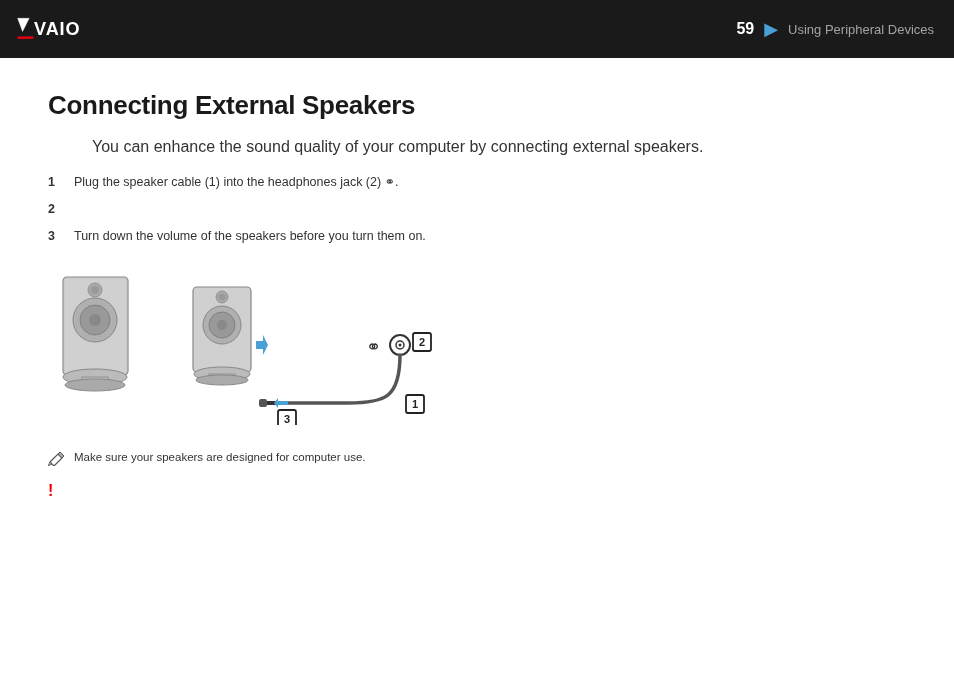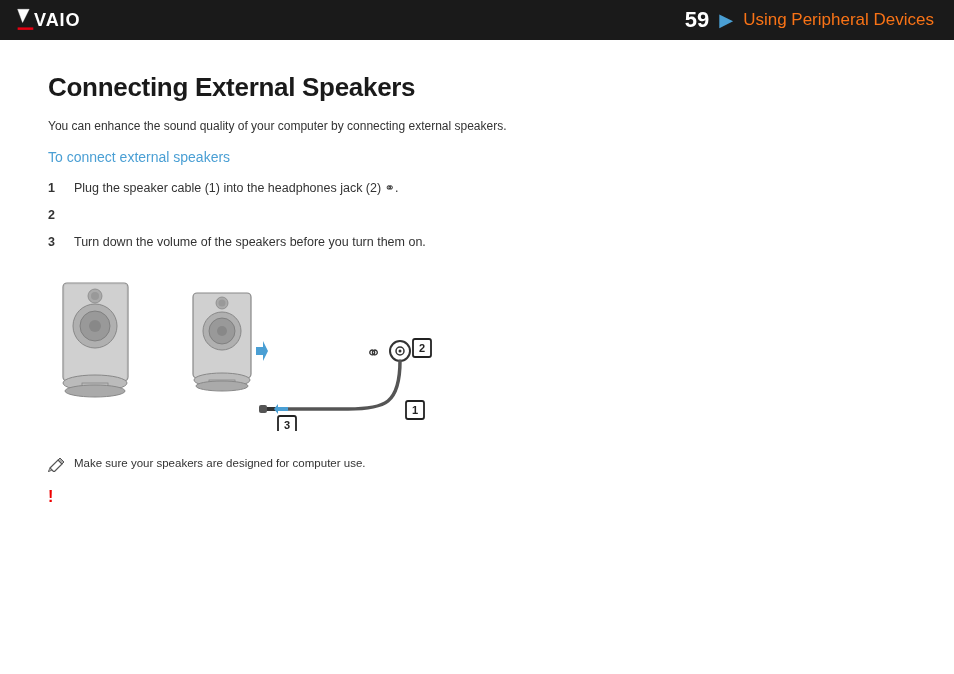--- a/index.html
+++ b/index.html
@@ -7,72 +7,73 @@
       width: 954px;
       height: 674px;
       background: #ffffff;
       font-family: Arial, sans-serif;
       overflow: hidden;
     }
 
     
     .header {
       background: #1a1a1a;
-      height: 40px;
+      height: 58px;
       display: flex;
       align-items: center;
       justify-content: space-between;
       padding: 0 20px 0 16px;
     }
     .vaio-logo {
       display: flex;
       align-items: center;
     }
     .vaio-logo svg {
       height: 28px;
       width: auto;
     }
     .header-right {
       display: flex;
       align-items: center;
       gap: 10px;
       color: #ffffff;
     }
     .page-number {
-      font-size: 22px;
+      font-size: 16px;
       font-weight: bold;
       color: #ffffff;
     }
     .arrow-icon {
       color: #4a9fd4;
       font-size: 18px;
     }
     .header-title {
-      font-size: 17px;
-      color: #f97316;
+      font-size: 13px;
+      color: #a3a3a3;
     }
 
     
     .content {
       padding: 32px 48px 24px 48px;
     }
 
     .page-heading {
       font-size: 26px;
       font-weight: bold;
       color: #1a1a1a;
       margin-bottom: 14px;
       letter-spacing: -0.3px;
     }
 
     .intro-text {
-      font-size: 12px;
+      font-size: 16px;
       color: #333333;
       margin-bottom: 14px;
       line-height: 1.5;
+      margin-left: 44px;
     }
 
     .sub-heading {
       font-size: 14px;
       color: #4a9fd4;
       margin-bottom: 14px;
       font-weight: normal;
     }
 
     .steps {
@@ -157,21 +158,20 @@
     <span class="header-title">Using Peripheral Devices</span>
   </div>
 </div>
 
 <div class="content">
 
   <h1 class="page-heading">Connecting External Speakers</h1>
 
   <p class="intro-text">You can enhance the sound quality of your computer by connecting external speakers.</p>
 
-  <h2 class="sub-heading">To connect external speakers</h2>
 
   <div class="steps">
     <div class="step">
       <span class="step-num">1</span>
       <span>Plug the speaker cable (1) into the headphones jack (2) ⚭.</span>
     </div>
     <div class="step">
       <span class="step-num">2</span>
     </div>
     <div class="step">

